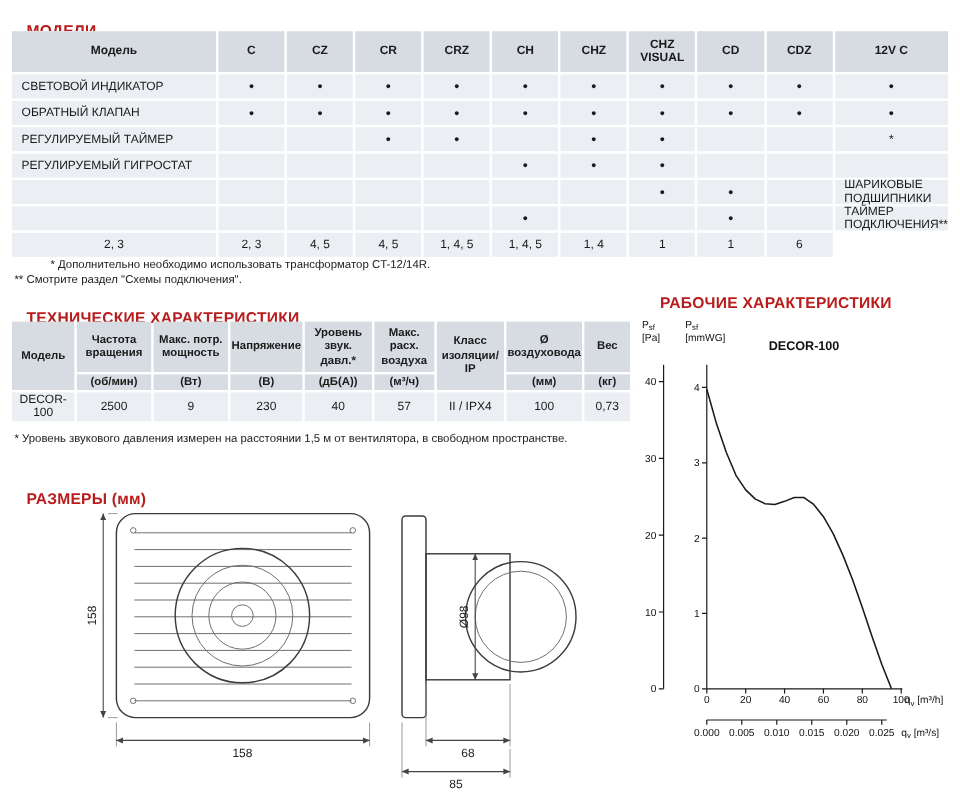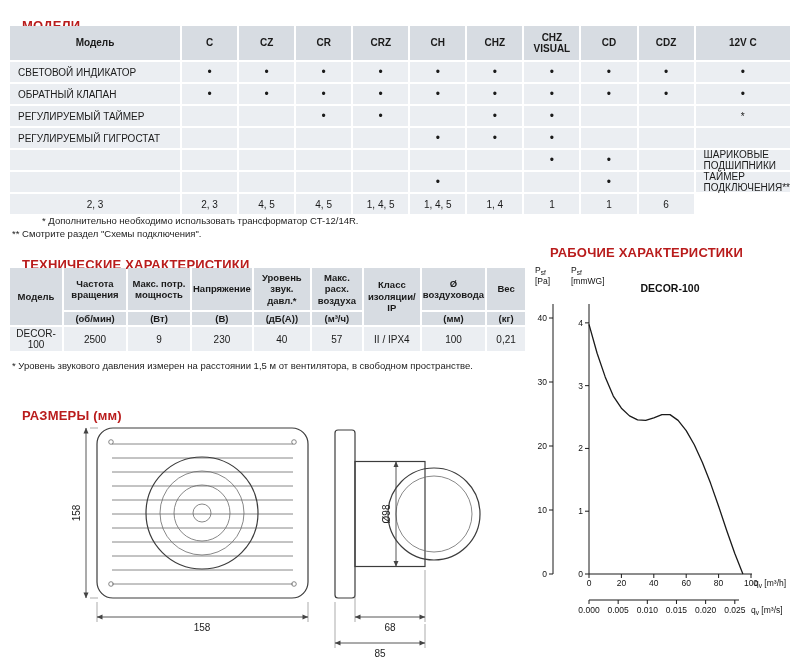--- a/index.html
+++ b/index.html
@@ -163,21 +163,21 @@
     </tr>
     <tr class="data-row">
       <td>DECOR-100</td>
       <td>2500</td>
       <td>9</td>
       <td>230</td>
       <td>40</td>
       <td>57</td>
       <td>II / IPX4</td>
       <td>100</td>
-      <td>0,21</td>
+      <td>0,73</td>
     </tr>
   </tbody>
 </table>
 <div class="fnote abs" style="left:12px;top:360px;">* Уровень звукового давления измерен на расстоянии 1,5 м от вентилятора, в свободном пространстве.</div>
 
 <h2 class="sec abs" style="left:538px;top:233px;">РАБОЧИЕ ХАРАКТЕРИСТИКИ</h2>
 <svg id="perf-chart" class="abs" style="left:533px;top:262px;" width="267" height="400">
   <text class="axlbl" x="2" y="11"><tspan>P</tspan><tspan font-size="6.5" dy="2">sf</tspan></text>
   <text class="axlbl" x="2" y="22">[Pa]</text>
   <text class="axlbl" x="38" y="11"><tspan>P</tspan><tspan font-size="6.5" dy="2">sf</tspan></text>

